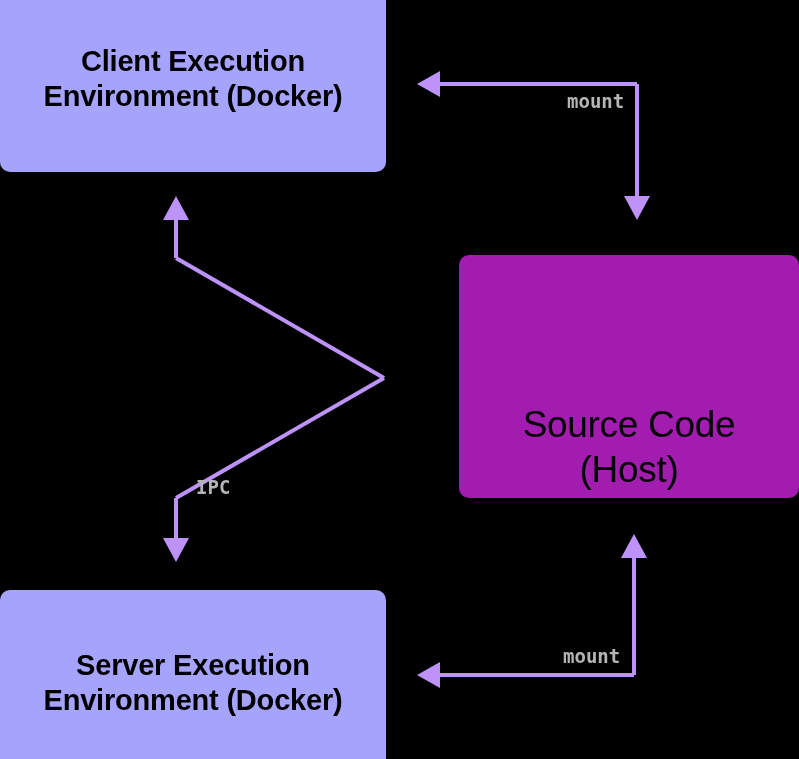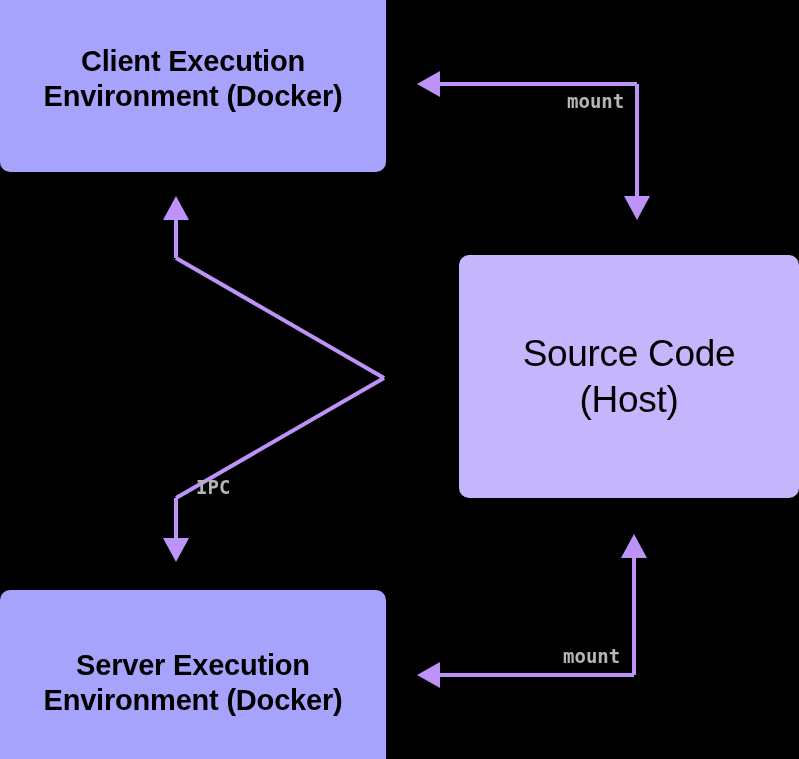--- a/index.html
+++ b/index.html
@@ -29,24 +29,25 @@
     line-height: 1.22;
     padding: 6px 10px;
   }
   .node-docker {
     background: #A5A3FC;
     font-size: 29px;
     font-weight: 700;
     letter-spacing: -0.2px;
   }
   .node-host {
-    background: #c4b5fd;
+    background: #a21caf;
     font-size: 37px;
     font-weight: 400;
     letter-spacing: -0.3px;
+    align-items: flex-end;
   }
   #client-box {
     left: 0px;
     top: -14px;
     width: 386px;
     height: 186px;
   }
   #server-box {
     left: 0px;
     top: 590px;

